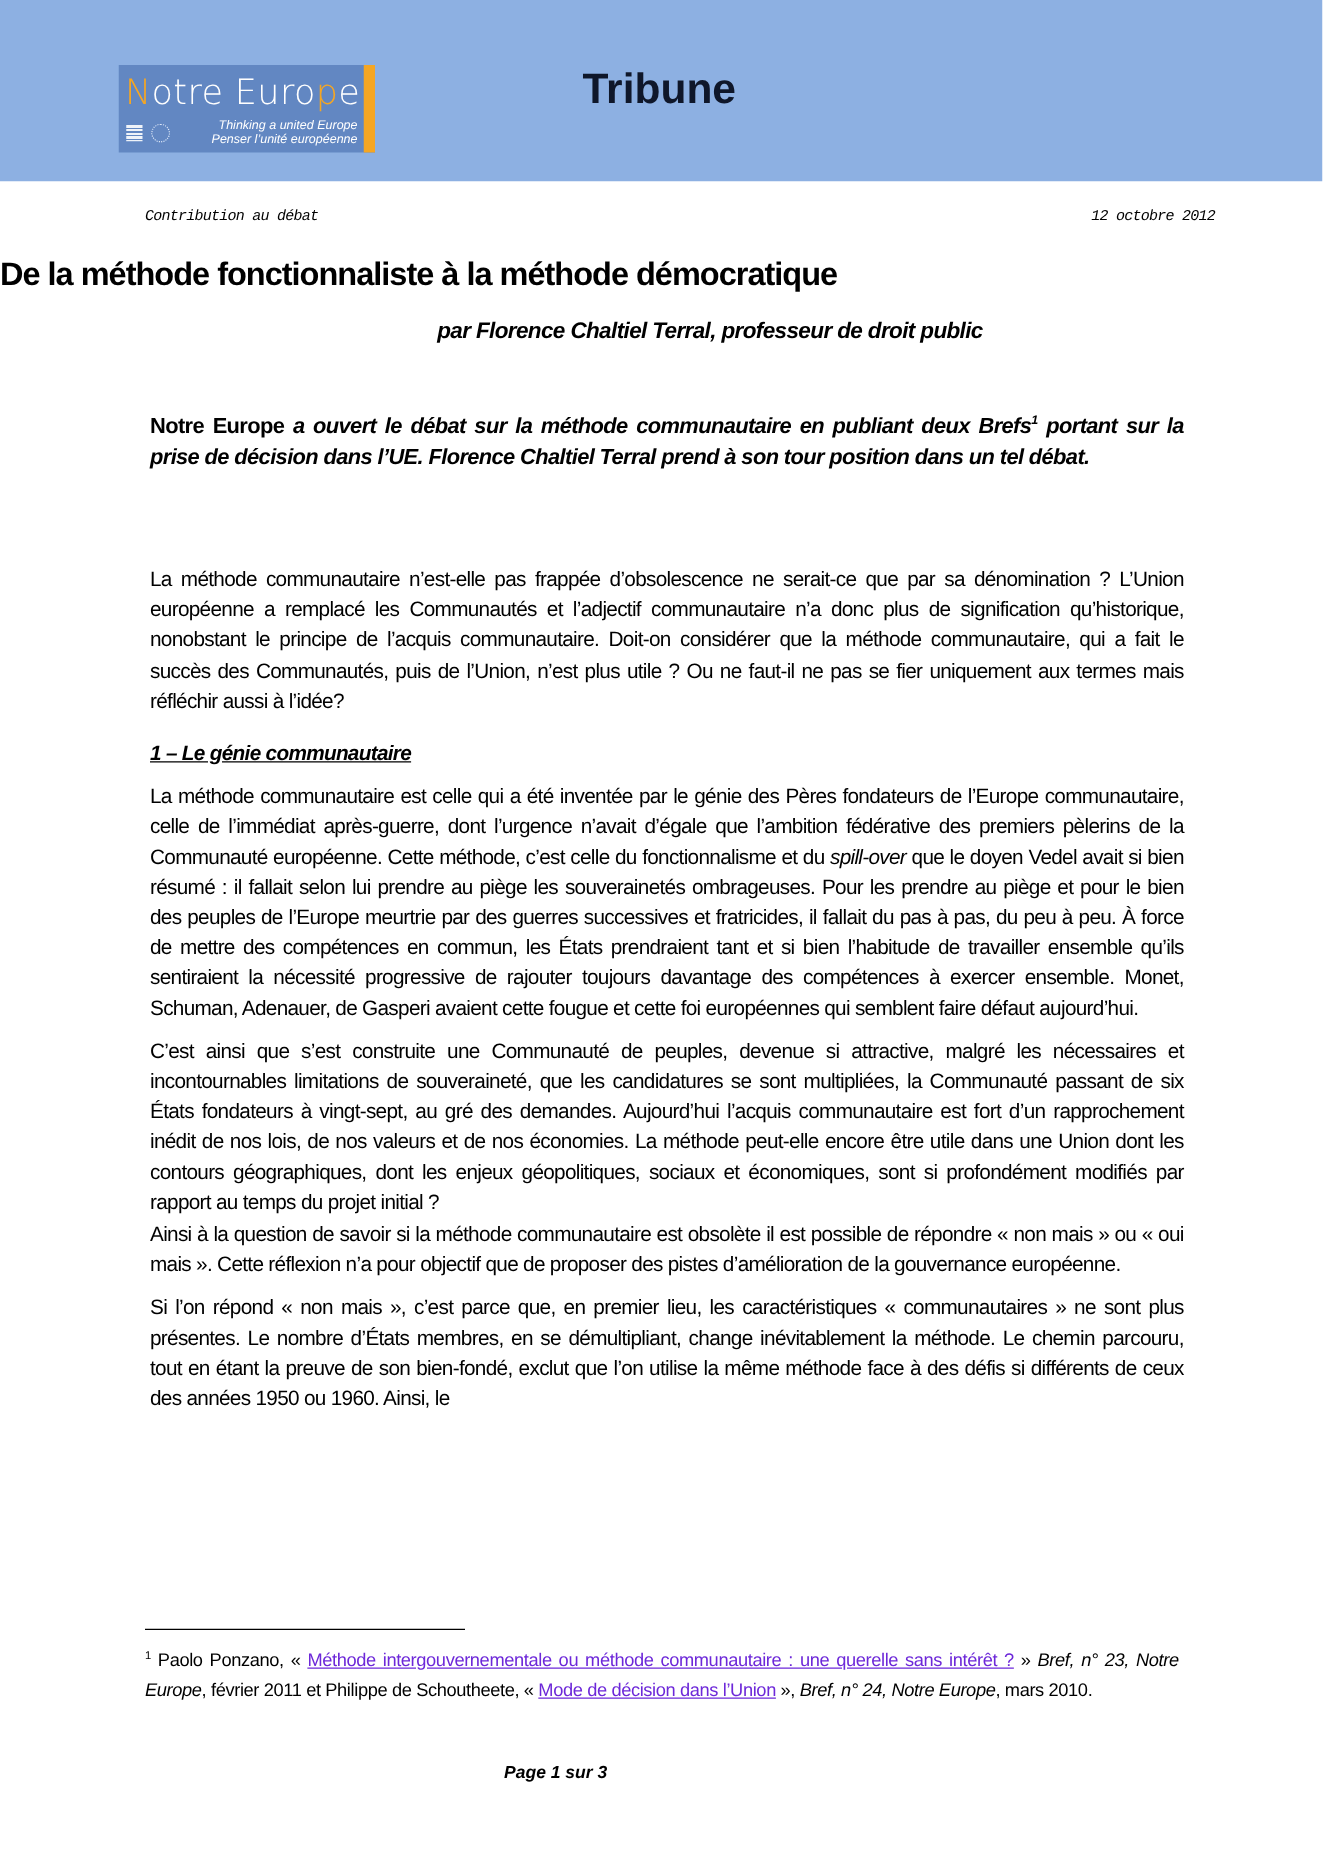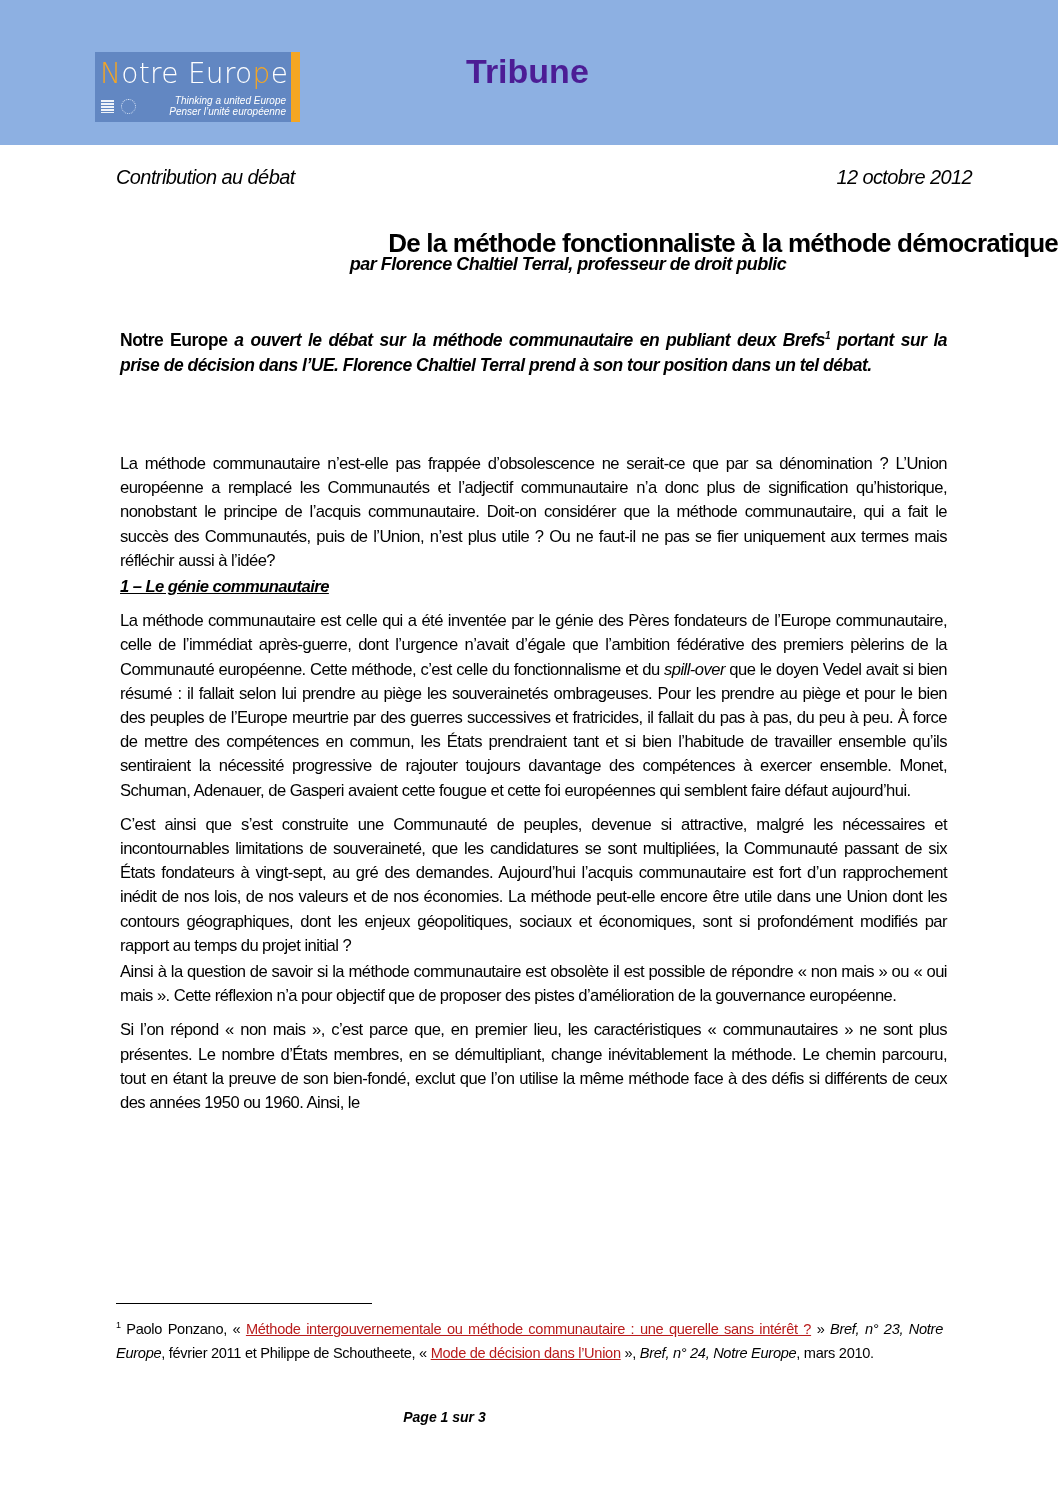--- a/index.html
+++ b/index.html
@@ -6,35 +6,35 @@
     body { width:1058px; height:1497px; position:relative; overflow:hidden;
       font-family:"Liberation Sans", sans-serif; color:#000; }
     .banner { position:absolute; left:0; top:0; width:1058px; height:145px; background:#8db0e2; }
     .logo { position:absolute; left:95px; top:52px; width:205px; height:70px; background:#6287c2; }
     .logo-bar { position:absolute; right:0; top:0; width:9px; height:70px; background:#f5a623; }
     .logo-name { position:absolute; left:5px; top:5px; font-size:28px; color:#ffffff; letter-spacing:0.3px; white-space:nowrap; font-family:"DejaVu Sans", sans-serif; font-weight:300; }
     .logo-name .acc { color:#f5a623; }
     .logo-tag { position:absolute; right:14px; top:43px; font-size:10px; font-style:italic; color:#ffffff; text-align:right; line-height:11px; }
     .logo-flagbox { position:absolute; left:6px; top:48px; width:13px; height:13px; background:repeating-linear-gradient(#ffffff 0 2px,#6287c2 2px 3px); opacity:0.9; }
     .logo-stars { position:absolute; left:26px; top:47px; width:13px; height:13px; border-radius:50%; border:1px dotted #dbe6f7; }
-    .tribune { position:absolute; left:466px; top:52px; font-size:34px; font-weight:bold; color:#4c1d95; }
-    .meta { position:absolute; top:166px; font-size:20px; font-style:italic; font-family:Liberation Sans, sans-serif; letter-spacing:-0.6px; }
+    .tribune { position:absolute; left:466px; top:52px; font-size:34px; font-weight:bold; color:#0f172a; }
+    .meta { position:absolute; top:166px; font-size:12px; font-style:italic; font-family:Liberation Mono, monospace; letter-spacing:-0.6px; }
     .meta.left { left:116px; }
     .meta.right { right:86px; }
-    .title { position:absolute; left:0; width:1058px; top:204px; text-align:right; font-size:26px; font-weight:bold; letter-spacing:-0.8px;margin-top:24px; }
+    .title { position:absolute; left:0; width:1058px; top:204px; text-align:left; font-size:26px; font-weight:bold; letter-spacing:-0.8px; }
     .author { position:absolute; left:0; width:1058px; top:254px; text-align:center; font-size:18px; font-weight:bold; font-style:italic; letter-spacing:-0.5px;padding-left:39px; }
     .content { position:absolute; left:120px; width:827px; font-size:16.6px; line-height:24.2px; text-align:justify; letter-spacing:-0.55px; }
     .lead { top:328px; font-weight:bold; font-style:italic; font-size:17.5px; line-height:24.5px; letter-spacing:-0.5px; }
     .lead .norm { font-style:normal; }
     sup { font-size:10px; line-height:0; vertical-align:super; }
     .p { margin:0; }
     .heading { font-weight:bold; font-style:italic; text-decoration:underline; }
     .fn-rule { position:absolute; left:116px; top:1303px; width:256px; height:1px; background:#000; }
     .footnote { position:absolute; left:116px; width:827px; top:1317px; font-size:14.6px; line-height:24px; text-align:justify; letter-spacing:-0.3px; }
-    .footnote a { color:#b91c1c; text-decoration:underline; }
+    .footnote a { color:#6d28d9; text-decoration:underline; }
     .footnote sup { font-size:9px; }
     .pageno { position:absolute; left:0; width:889px; top:1409px; text-align:center; font-size:14px; font-weight:bold; font-style:italic; }
   </style>
 </head>
 <body>
 
 <div class="banner">
   <div class="logo">
     <div class="logo-name"><span class="acc">N</span><span>otre Euro</span><span class="acc">p</span><span>e</span></div>
     <div class="logo-flagbox"></div>
@@ -53,21 +53,21 @@
 
 <div class="title">De la méthode fonctionnaliste à la méthode démocratique</div>
 <div class="author">par Florence Chaltiel Terral, professeur de droit public</div>
 
 <div class="content lead">
   <span class="norm">Notre Europe</span><span> a ouvert le débat sur la méthode communautaire en publiant deux Brefs</span><sup>1</sup><span> portant sur la prise de décision dans l’UE. Florence Chaltiel Terral prend à son tour position dans un tel débat.</span>
 </div>
 
 <div class="content" style="top:452px;">
   <p class="p">La méthode communautaire n’est-elle pas frappée d’obsolescence ne serait-ce que par sa dénomination ? L’Union européenne a remplacé les Communautés et l’adjectif communautaire n’a donc plus de signification qu’historique, nonobstant le principe de l’acquis communautaire. Doit-on considérer que la méthode communautaire, qui a fait le succès des Communautés, puis de l’Union, n’est plus utile ? Ou ne faut-il ne pas se fier uniquement aux termes mais réfléchir aussi à l’idée?</p>
-  <p class="p heading" style="margin-top:2px;">1 – Le génie communautaire</p>
+  <p class="p heading" style="margin-top:18px;">1 – Le génie communautaire</p>
   <p class="p" style="margin-top:10px;"><span>La méthode communautaire est celle qui a été inventée par le génie des Pères fondateurs de l’Europe communautaire, celle de l’immédiat après-guerre, dont l’urgence n’avait d’égale que l’ambition fédérative des premiers pèlerins de la Communauté européenne. Cette méthode, c’est celle du fonctionnalisme et du </span><em>spill-over</em><span> que le doyen Vedel avait si bien résumé : il fallait selon lui prendre au piège les souverainetés ombrageuses. Pour les prendre au piège et pour le bien des peuples de l’Europe meurtrie par des guerres successives et fratricides, il fallait du pas à pas, du peu à peu. À force de mettre des compétences en commun, les États prendraient tant et si bien l’habitude de travailler ensemble qu’ils sentiraient la nécessité progressive de rajouter toujours davantage des compétences à exercer ensemble. Monet, Schuman, Adenauer, de Gasperi avaient cette fougue et cette foi européennes qui semblent faire défaut aujourd’hui.</span></p>
   <p class="p" style="margin-top:10px;">C’est ainsi que s’est construite une Communauté de peuples, devenue si attractive, malgré les nécessaires et incontournables limitations de souveraineté, que les candidatures se sont multipliées, la Communauté passant de six États fondateurs à vingt-sept, au gré des demandes. Aujourd’hui l’acquis communautaire est fort d’un rapprochement inédit de nos lois, de nos valeurs et de nos économies. La méthode peut-elle encore être utile dans une Union dont les contours géographiques, dont les enjeux géopolitiques, sociaux et économiques, sont si profondément modifiés par rapport au temps du projet initial ?</p>
   <p class="p" style="margin-top:2px;">Ainsi à la question de savoir si la méthode communautaire est obsolète il est possible de répondre « non mais » ou « oui mais ». Cette réflexion n’a pour objectif que de proposer des pistes d’amélioration de la gouvernance européenne.</p>
   <p class="p" style="margin-top:10px;">Si l’on répond « non mais », c’est parce que, en premier lieu, les caractéristiques « communautaires » ne sont plus présentes. Le nombre d’États membres, en se démultipliant, change inévitablement la méthode. Le chemin parcouru, tout en étant la preuve de son bien-fondé, exclut que l’on utilise la même méthode face à des défis si différents de ceux des années 1950 ou 1960. Ainsi, le</p>
 </div>
 
 <div class="fn-rule"></div>
 <div class="footnote">
   <sup>1</sup><span> Paolo Ponzano, « </span><a href="#">Méthode intergouvernementale ou méthode communautaire : une querelle sans intérêt ?</a><span> » </span><em>Bref, n° 23, Notre Europe</em><span>, février 2011 et Philippe de Schoutheete, « </span><a href="#">Mode de décision dans l’Union</a><span> », </span><em>Bref, n° 24, Notre Europe</em><span>, mars 2010.</span>
 </div>

